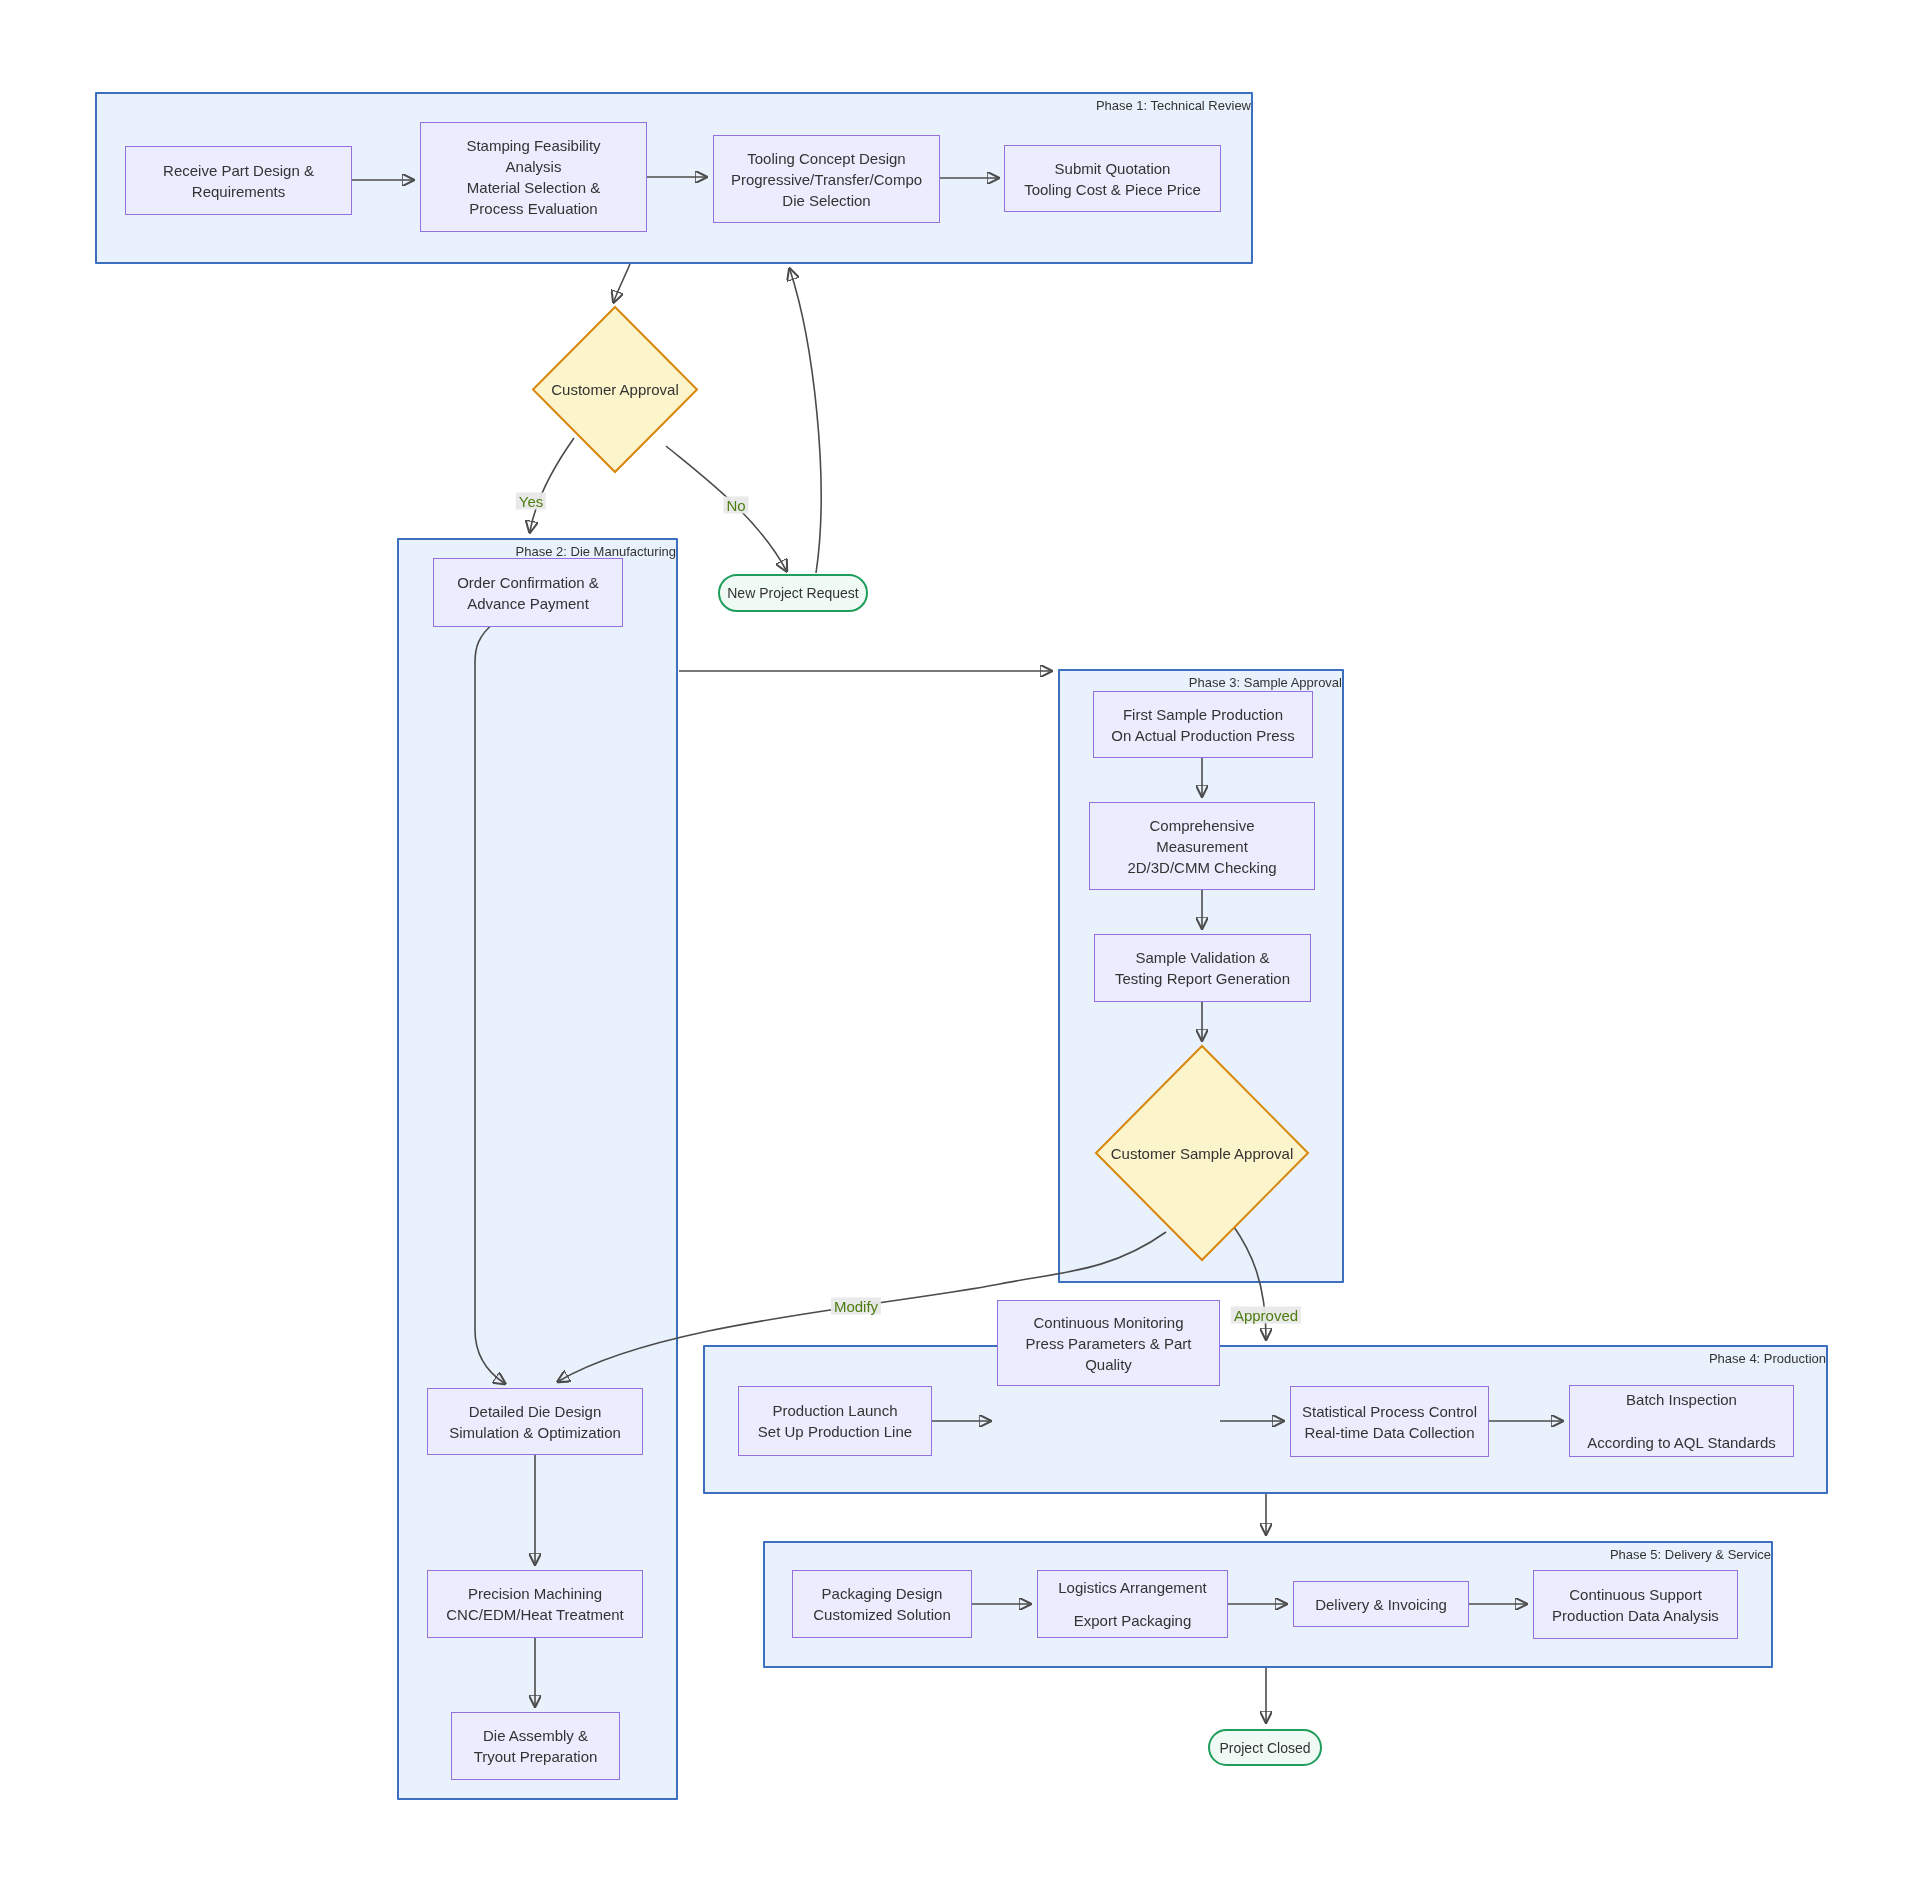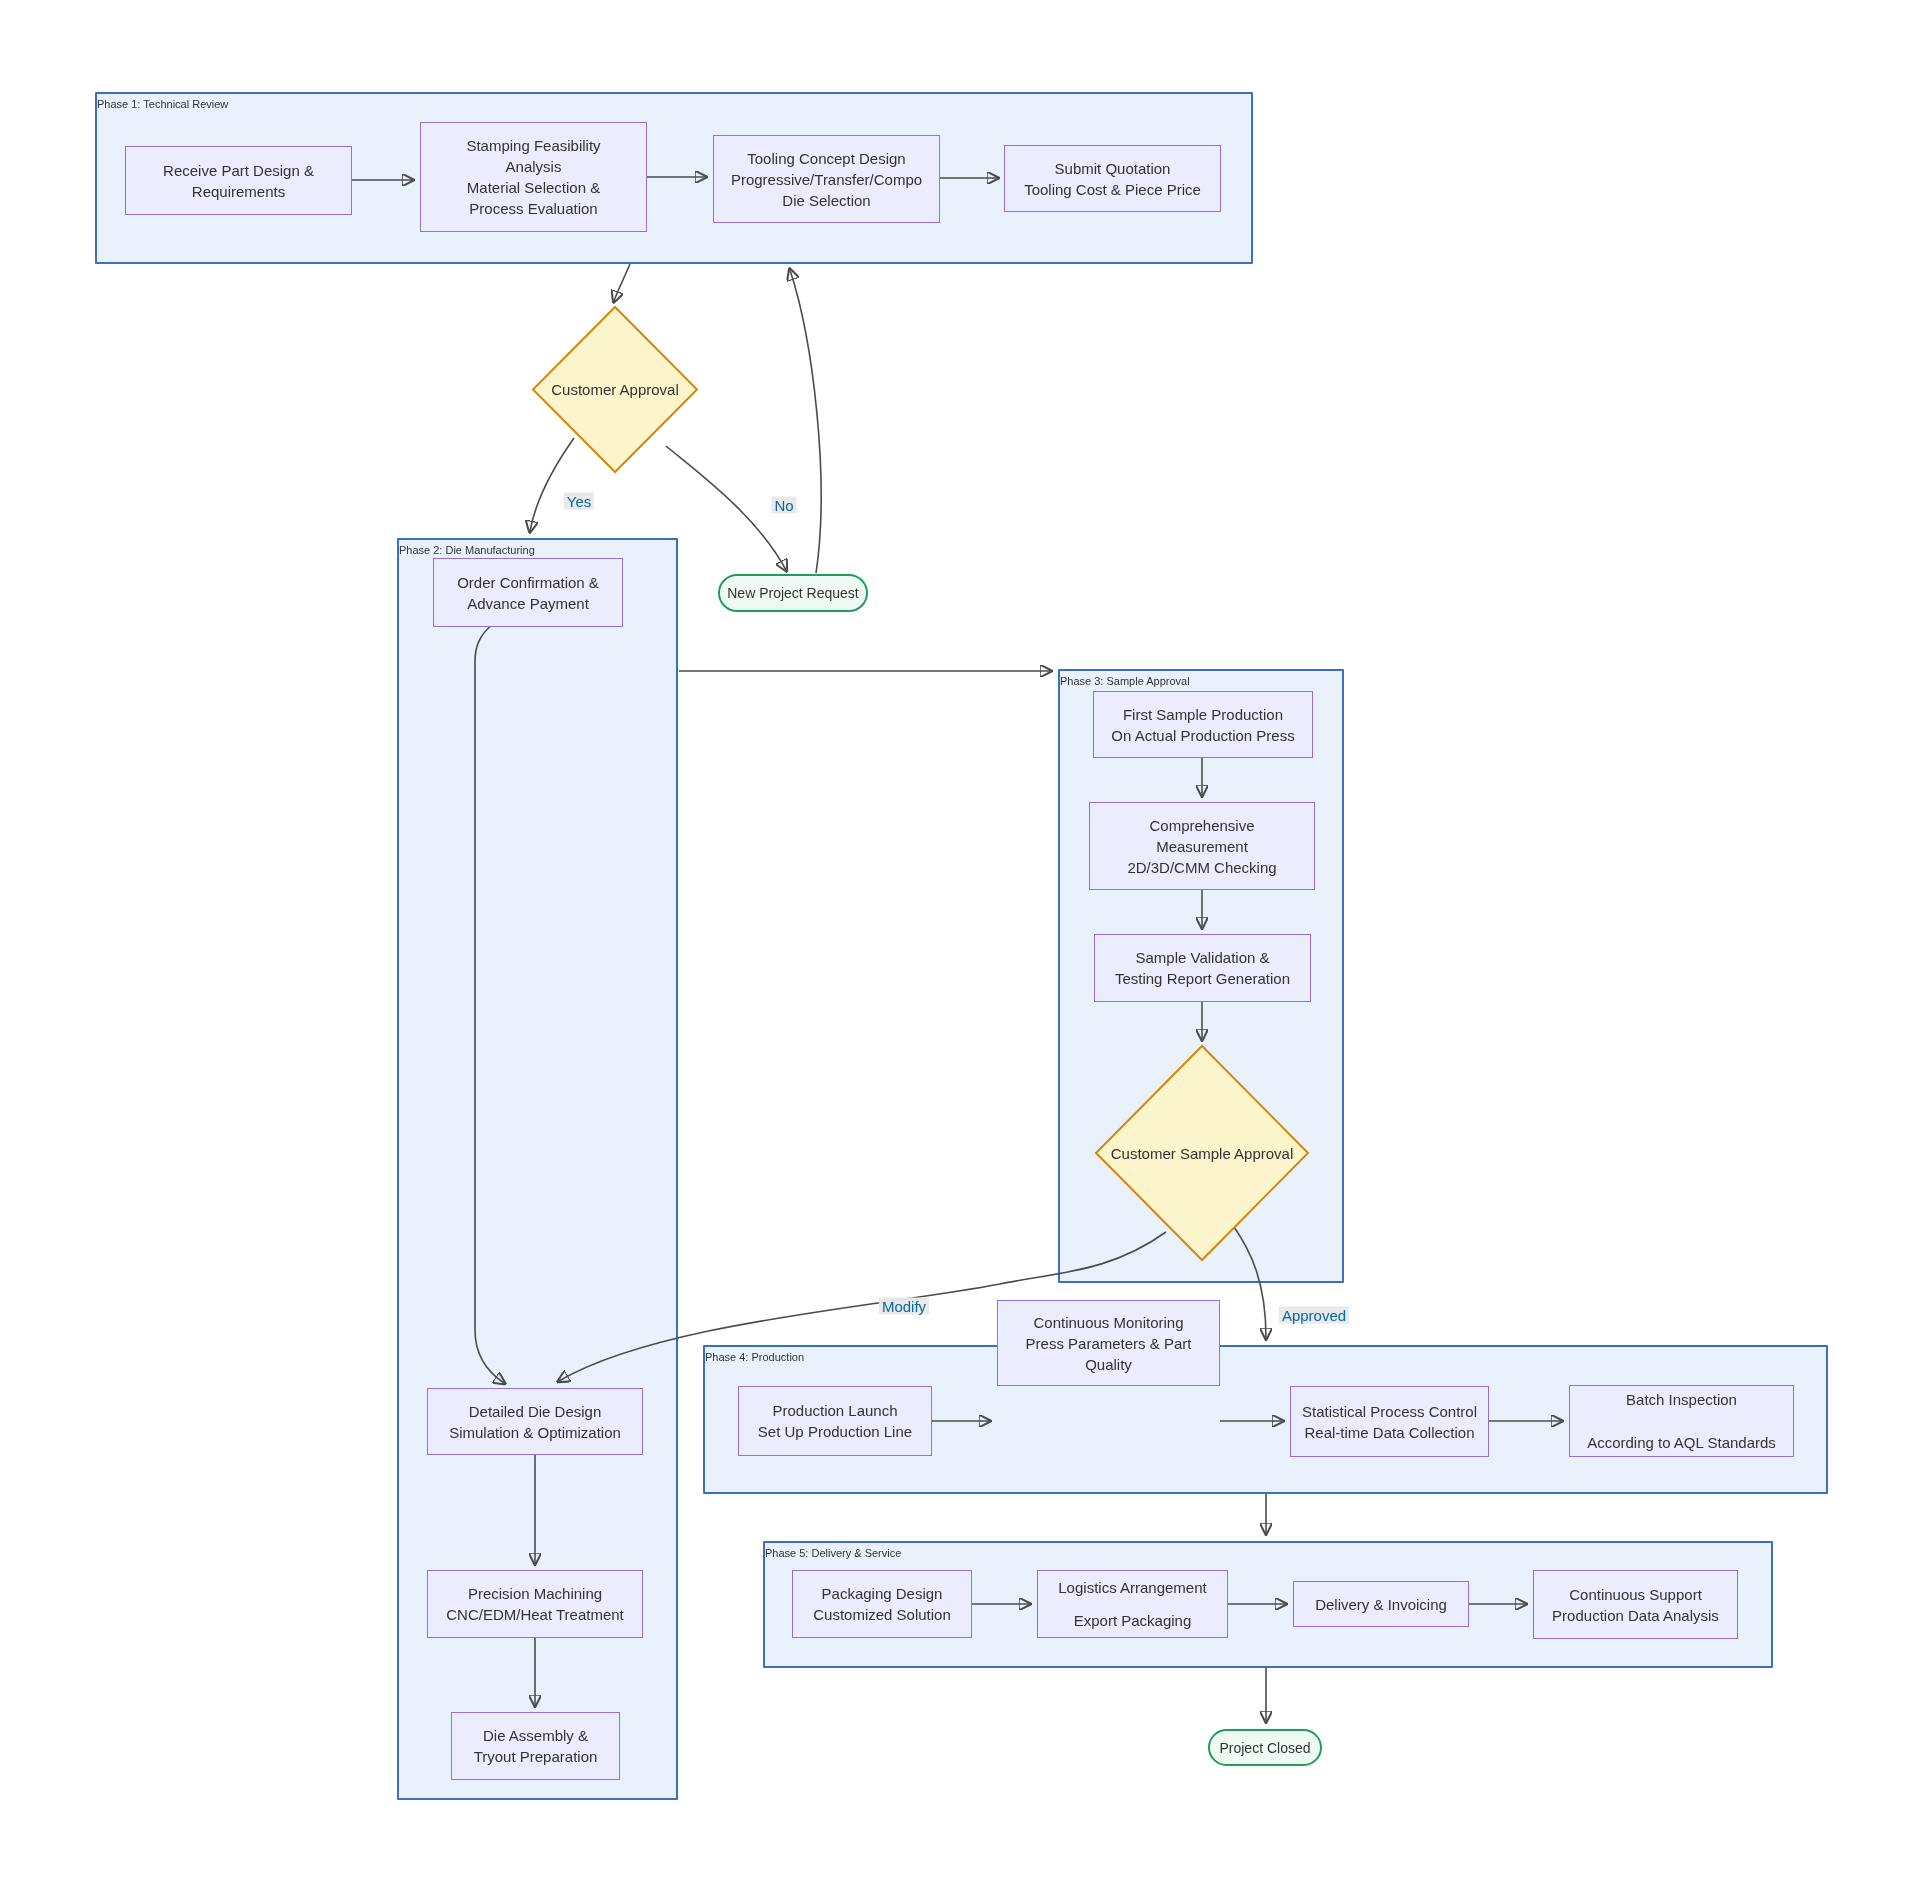--- a/index.html
+++ b/index.html
@@ -6,22 +6,22 @@
   #canvas{
     position:relative;width:1919px;height:1895px;background:#ffffff;
     font-family:"Liberation Sans","DejaVu Sans",sans-serif;color:#333333;
     overflow:hidden;
   }
   .cluster{
     position:absolute;background:#E9F2FC;border:2px solid #3D6FC0;
     box-sizing:border-box;z-index:1;border-radius:1px;
   }
   .cluster-title{
-    position:absolute;top:4px;left:0;right:0;text-align:left;
-    font-size:11px;color:#333333;white-space:nowrap;
+    position:absolute;top:4px;left:0;right:0;text-align:right;
+    font-size:13px;color:#333333;white-space:nowrap;
   }
   #edge-layer{position:absolute;left:0;top:0;z-index:2;}
   #edge-layer path{fill:none;stroke:#4B4B4B;stroke-width:1.6;}
   .node{
     position:absolute;background:#ECECFF;border:1px solid #9370DB;
     box-sizing:border-box;z-index:3;display:flex;flex-direction:column;
     align-items:center;justify-content:center;text-align:center;
     font-size:15px;line-height:21px;white-space:nowrap;overflow:hidden;
   }
   .stadium{
@@ -31,21 +31,21 @@
   }
   .diamond{position:absolute;z-index:3;}
   .diamond svg{position:absolute;left:0;top:0;width:100%;height:100%;overflow:visible;}
   .diamond polygon{fill:#FCF5CB;stroke:#D8860B;stroke-width:2;vector-effect:non-scaling-stroke;}
   .diamond-label{
     position:absolute;left:0;top:0;right:0;bottom:0;display:flex;
     align-items:center;justify-content:center;font-size:15px;white-space:nowrap;
   }
   .edge-label{
     position:absolute;transform:translate(-50%,-50%);background:rgba(232,232,232,0.95);
-    padding:0 3px;font-size:15px;color:#0369a1;z-index:4;white-space:nowrap;margin-left:48px;
+    padding:0 3px;font-size:15px;color:#4d7c0f;z-index:4;white-space:nowrap;
   }
 </style>
 </head>
 <body>
 
 <div id="canvas">
 
   <div class="cluster" style="left:95px;top:92px;width:1158px;height:172px;">
     <div class="cluster-title">Phase 1: Technical Review</div>
   </div>

